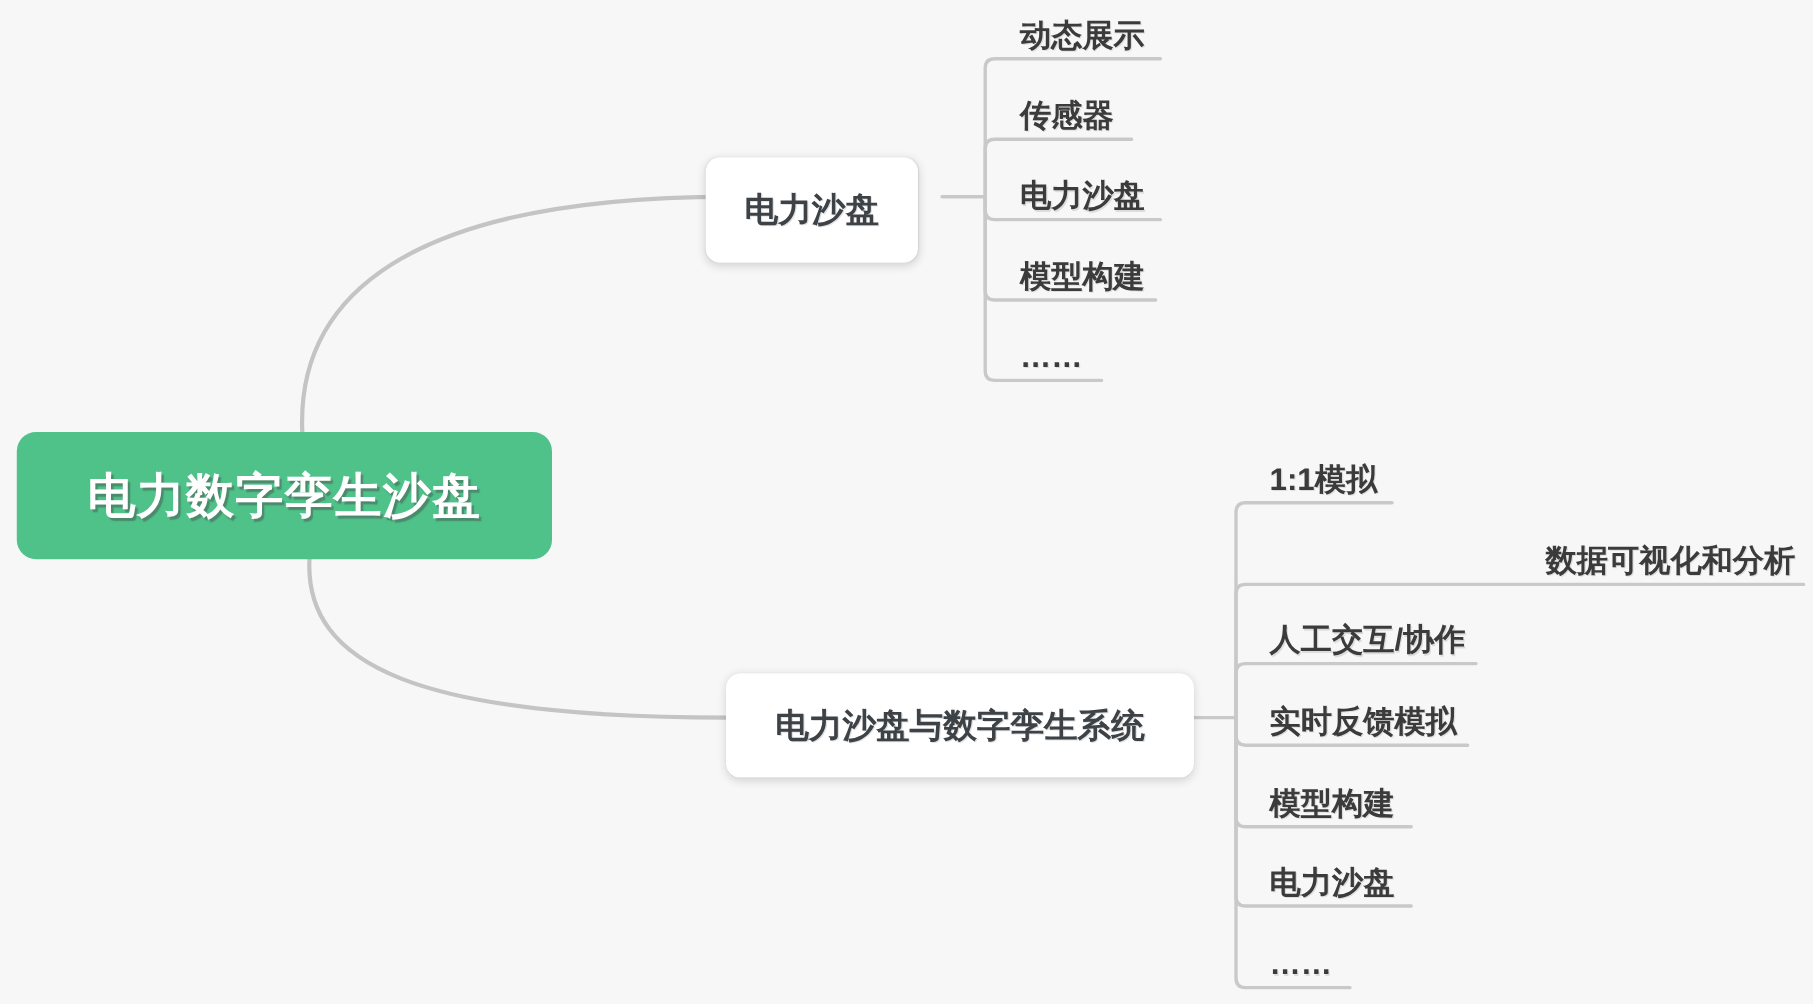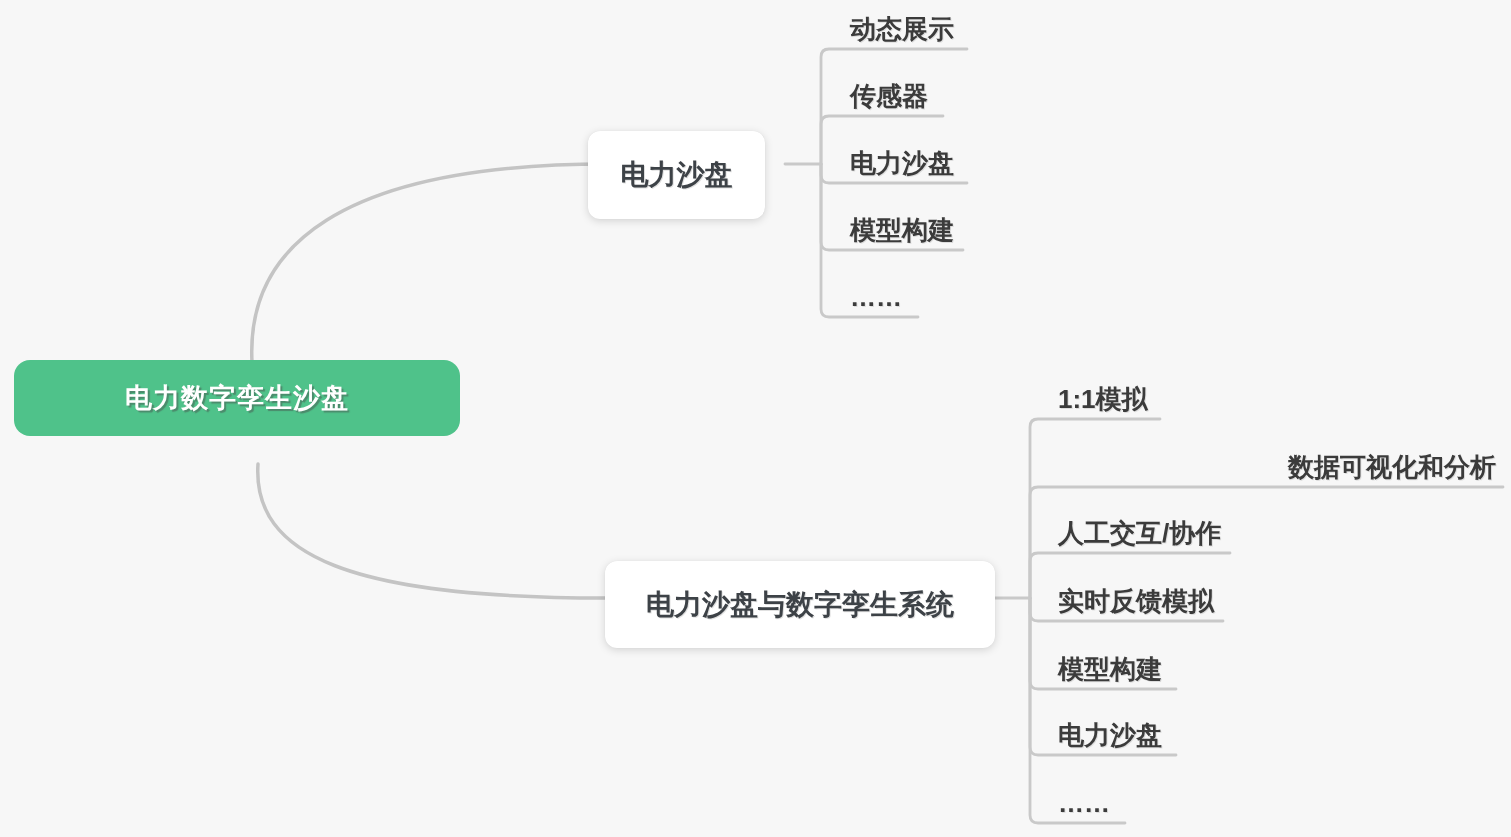--- a/index.html
+++ b/index.html
@@ -32,25 +32,25 @@
     align-items: center;
     justify-content: center;
     box-sizing: border-box;
     white-space: nowrap;
     cursor: pointer;
   }
   .node.root {
     left: 14px;
     top: 360px;
     width: 446px;
-    height: 76px;
+    height: 106px;
     background: #4fc28a;
     border-radius: 16px;
     color: #ffffff;
-    font-size: 27px;
+    font-size: 40px;
     font-weight: 700;
     letter-spacing: 1px;
     text-shadow: 2px 2px 1px rgba(70,70,70,0.45);
   }
   .node.topic {
     background: #ffffff;
     border-radius: 12px;
     box-shadow: 0 2px 8px rgba(0,0,0,0.15), 0 0 1px rgba(0,0,0,0.08);
     color: #3d4247;
     font-size: 28px;

